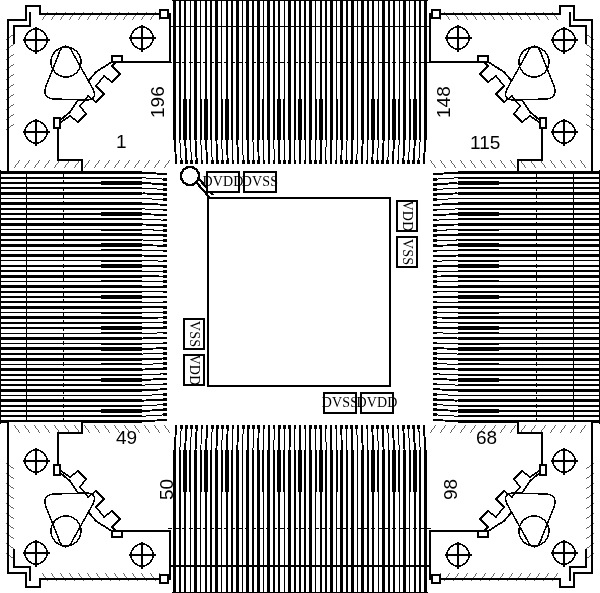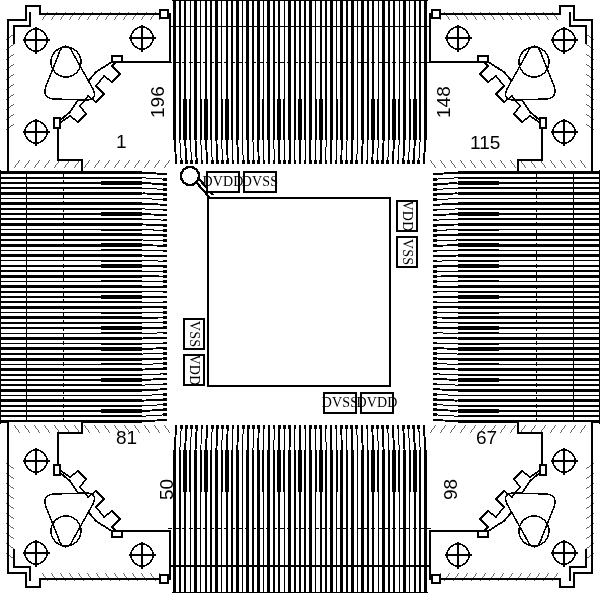--- a/index.html
+++ b/index.html
@@ -1185,23 +1185,23 @@
         <line x1="196" y1="182" x2="210" y2="198" stroke="#000000" stroke-width="2.2"></line>
         <line x1="199" y1="179" x2="213" y2="195" stroke="#000000" stroke-width="2.2"></line>
       </g>
   </svg>
 
   <div id="numlayer">
       <div class="cornernum" style="left: 116px; top: 132px;">1</div>
       <div class="cornernum rot" style="left: 148px; top: 118px;">196</div>
       <div class="cornernum" style="left: 470px; top: 133px;">115</div>
       <div class="cornernum rot" style="left: 434px; top: 118px;">148</div>
-      <div class="cornernum" style="left: 116px; top: 428px;">81</div>
+      <div class="cornernum" style="left: 116px; top: 428px;">49</div>
       <div class="cornernum rot" style="left: 157px; top: 500px;">50</div>
-      <div class="cornernum" style="left: 476px; top: 428px;">67</div>
+      <div class="cornernum" style="left: 476px; top: 428px;">68</div>
       <div class="cornernum rot" style="left: 441px; top: 500px;">98</div>
     </div>
   <div id="labellayer">
       <div class="pinlabel" style="left: 206px; top: 171px; width: 34px; height: 22px;">
         <span>DVDD</span>
       </div>
       <div class="pinlabel" style="left: 243px; top: 171px; width: 34px; height: 22px;">
         <span>DVSS</span>
       </div>
       <div class="pinlabel vert" style="left: 396px; top: 200px; width: 22px; height: 32px;">

